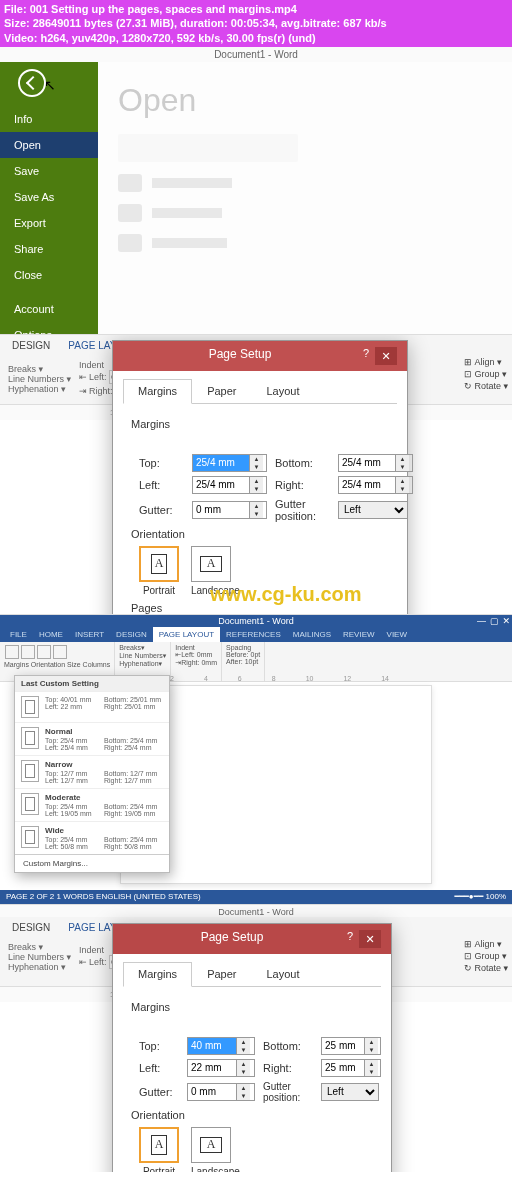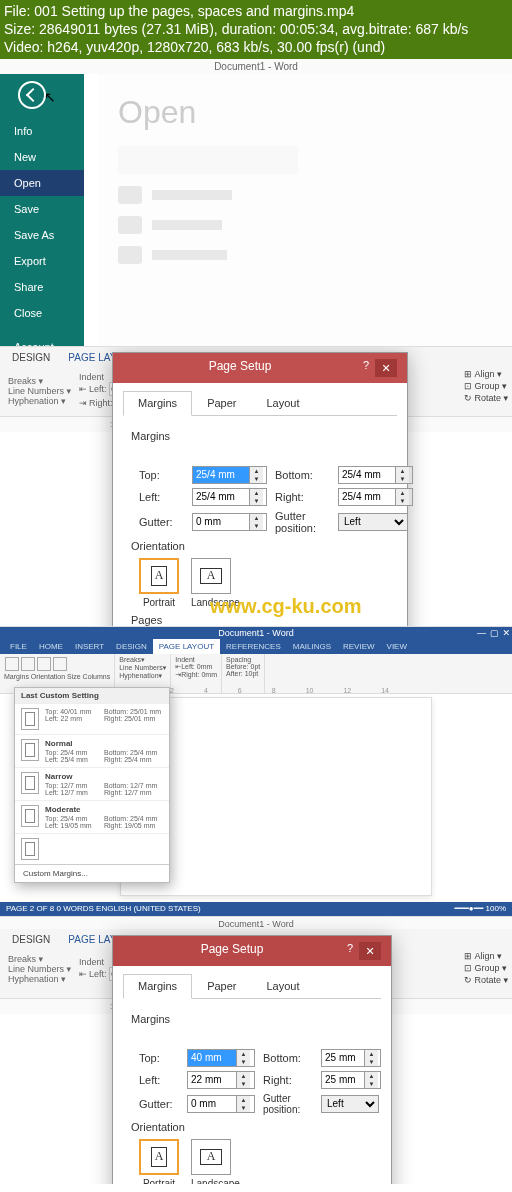--- a/index.html
+++ b/index.html
@@ -1,27 +1,27 @@
 <!DOCTYPE html>
 <html><head>
 <meta charset="utf-8">
 <style>
 * { margin:0; padding:0; box-sizing:border-box; font-family:"Segoe UI",Arial,sans-serif; }
 body { background:#fff; width:512px; }
 
 
-.file-info { background:#4d7c0f; color:#fff; font-size:14px; padding:2px 4px; line-height:1.3; font-weight:normal; }
+.file-info { background:#d946ef; color:#fff; font-size:11px; padding:2px 4px; line-height:1.3; font-weight:bold; }
 
 
 .panel1 { position:relative; height:287px; background:#fff; }
 .panel1-titlebar { position:absolute; top:0; right:0; left:0; height:15px; text-align:center; font-size:10px; color:#666; padding-top:2px; background:#fafafa; }
 .back-circle { position:absolute; top:22px; left:18px; width:28px; height:28px; border:2px solid #fff; border-radius:50%; display:flex; align-items:center; justify-content:center; z-index:2; }
 .back-circle::before { content:''; width:8px; height:8px; border-left:2px solid #fff; border-bottom:2px solid #fff; transform:rotate(45deg); margin-left:2px; }
 .cursor1 { position:absolute; top:30px; left:44px; font-size:14px; color:#000; z-index:3; }
-.sidebar { position:absolute; top:15px; left:0; width:84px; height:272px; background:#0f766e; }
+.sidebar { position:absolute; top:15px; left:0; width:98px; height:272px; background:#4d7c0f; }
 .sidebar-item { color:#fff; font-size:11px; padding:7px 14px; cursor:pointer; }
 .sidebar-item.active { background:#1e3f6f; }
 .sidebar-spacer { height:8px; }
 .content-area { position:absolute; top:15px; left:98px; right:0; bottom:0; background:#fdfdfd; padding:20px; }
 .open-title { font-size:32px; color:#ccc; font-weight:300; margin-bottom:15px; }
 .recent-box { background:#f0f0f0; opacity:0.3; width:180px; height:28px; border-radius:2px; margin-bottom:10px; }
 .cloud-row { display:flex; align-items:center; gap:10px; opacity:0.2; margin:12px 0; }
 .cloud-icon { width:24px; height:18px; background:#999; border-radius:3px; }
 
 
@@ -97,29 +97,28 @@
 
 
 .p4-titlebar { text-align:center; font-size:9px; color:#666; background:#fafafa; padding:2px; }
 </style>
 </head>
 <body>
 
 <div class="file-info">
   <div>File: 001 Setting up the pages, spaces and margins.mp4</div>
   <div>Size: 28649011 bytes (27.31 MiB), duration: 00:05:34, avg.bitrate: 687 kb/s</div>
-  <div>Video: h264, yuv420p, 1280x720, 683 kb/s, 30.00 fps(r) (und)</div>
+  <div>Video: h264, yuv420p, 1280x720, 592 kb/s, 30.00 fps(r) (und)</div>
 </div>
 
 <div class="panel1">
   <div class="panel1-titlebar">Document1 - Word</div>
   <div class="sidebar">
     <div style="height:44px"></div>
     <div class="sidebar-item">Info</div>
-    <div class="sidebar-item">New</div>
     <div class="sidebar-item active">Open</div>
     <div class="sidebar-item">Save</div>
     <div class="sidebar-item">Save As</div>
     <div class="sidebar-item">Export</div>
     <div class="sidebar-item">Share</div>
     <div class="sidebar-item">Close</div>
     <div class="sidebar-spacer"></div>
     <div class="sidebar-item">Account</div>
     <div class="sidebar-item">Options</div>
   </div>
@@ -352,27 +351,36 @@
               <span>Bottom: 25/4 mm</span>
               <span>Left: 19/05 mm</span>
               <span>Right: 19/05 mm</span>
             </div>
           </div>
         </div>
         <div class="md-item">
           <div class="md-icon">
             <div class="md-icon-inner"></div>
           </div>
+          <div class="md-text">
+            <div class="md-name">Wide</div>
+            <div class="md-vals">
+              <span>Top: 25/4 mm</span>
+              <span>Bottom: 25/4 mm</span>
+              <span>Left: 50/8 mm</span>
+              <span>Right: 50/8 mm</span>
+            </div>
+          </div>
         </div>
       </div>
     <div class="md-custom">Custom Margins...</div>
   </div>
 
   <div class="p3-status">
-    <span>PAGE 2 OF 8    0 WORDS    ENGLISH (UNITED STATES)</span>
+    <span>PAGE 2 OF 2    1 WORDS    ENGLISH (UNITED STATES)</span>
     <span>━━━●━━ 100%</span>
   </div>
 </div>
 
 <div class="panel4">
   <div class="p4-titlebar">Document1 - Word</div>
   <div class="ribbon-bg" style="top:12px">
     <div class="ribbon-tabs">
       <span class="ribbon-tab">DESIGN</span>
       <span class="ribbon-tab active">PAGE LAYOUT</span>

